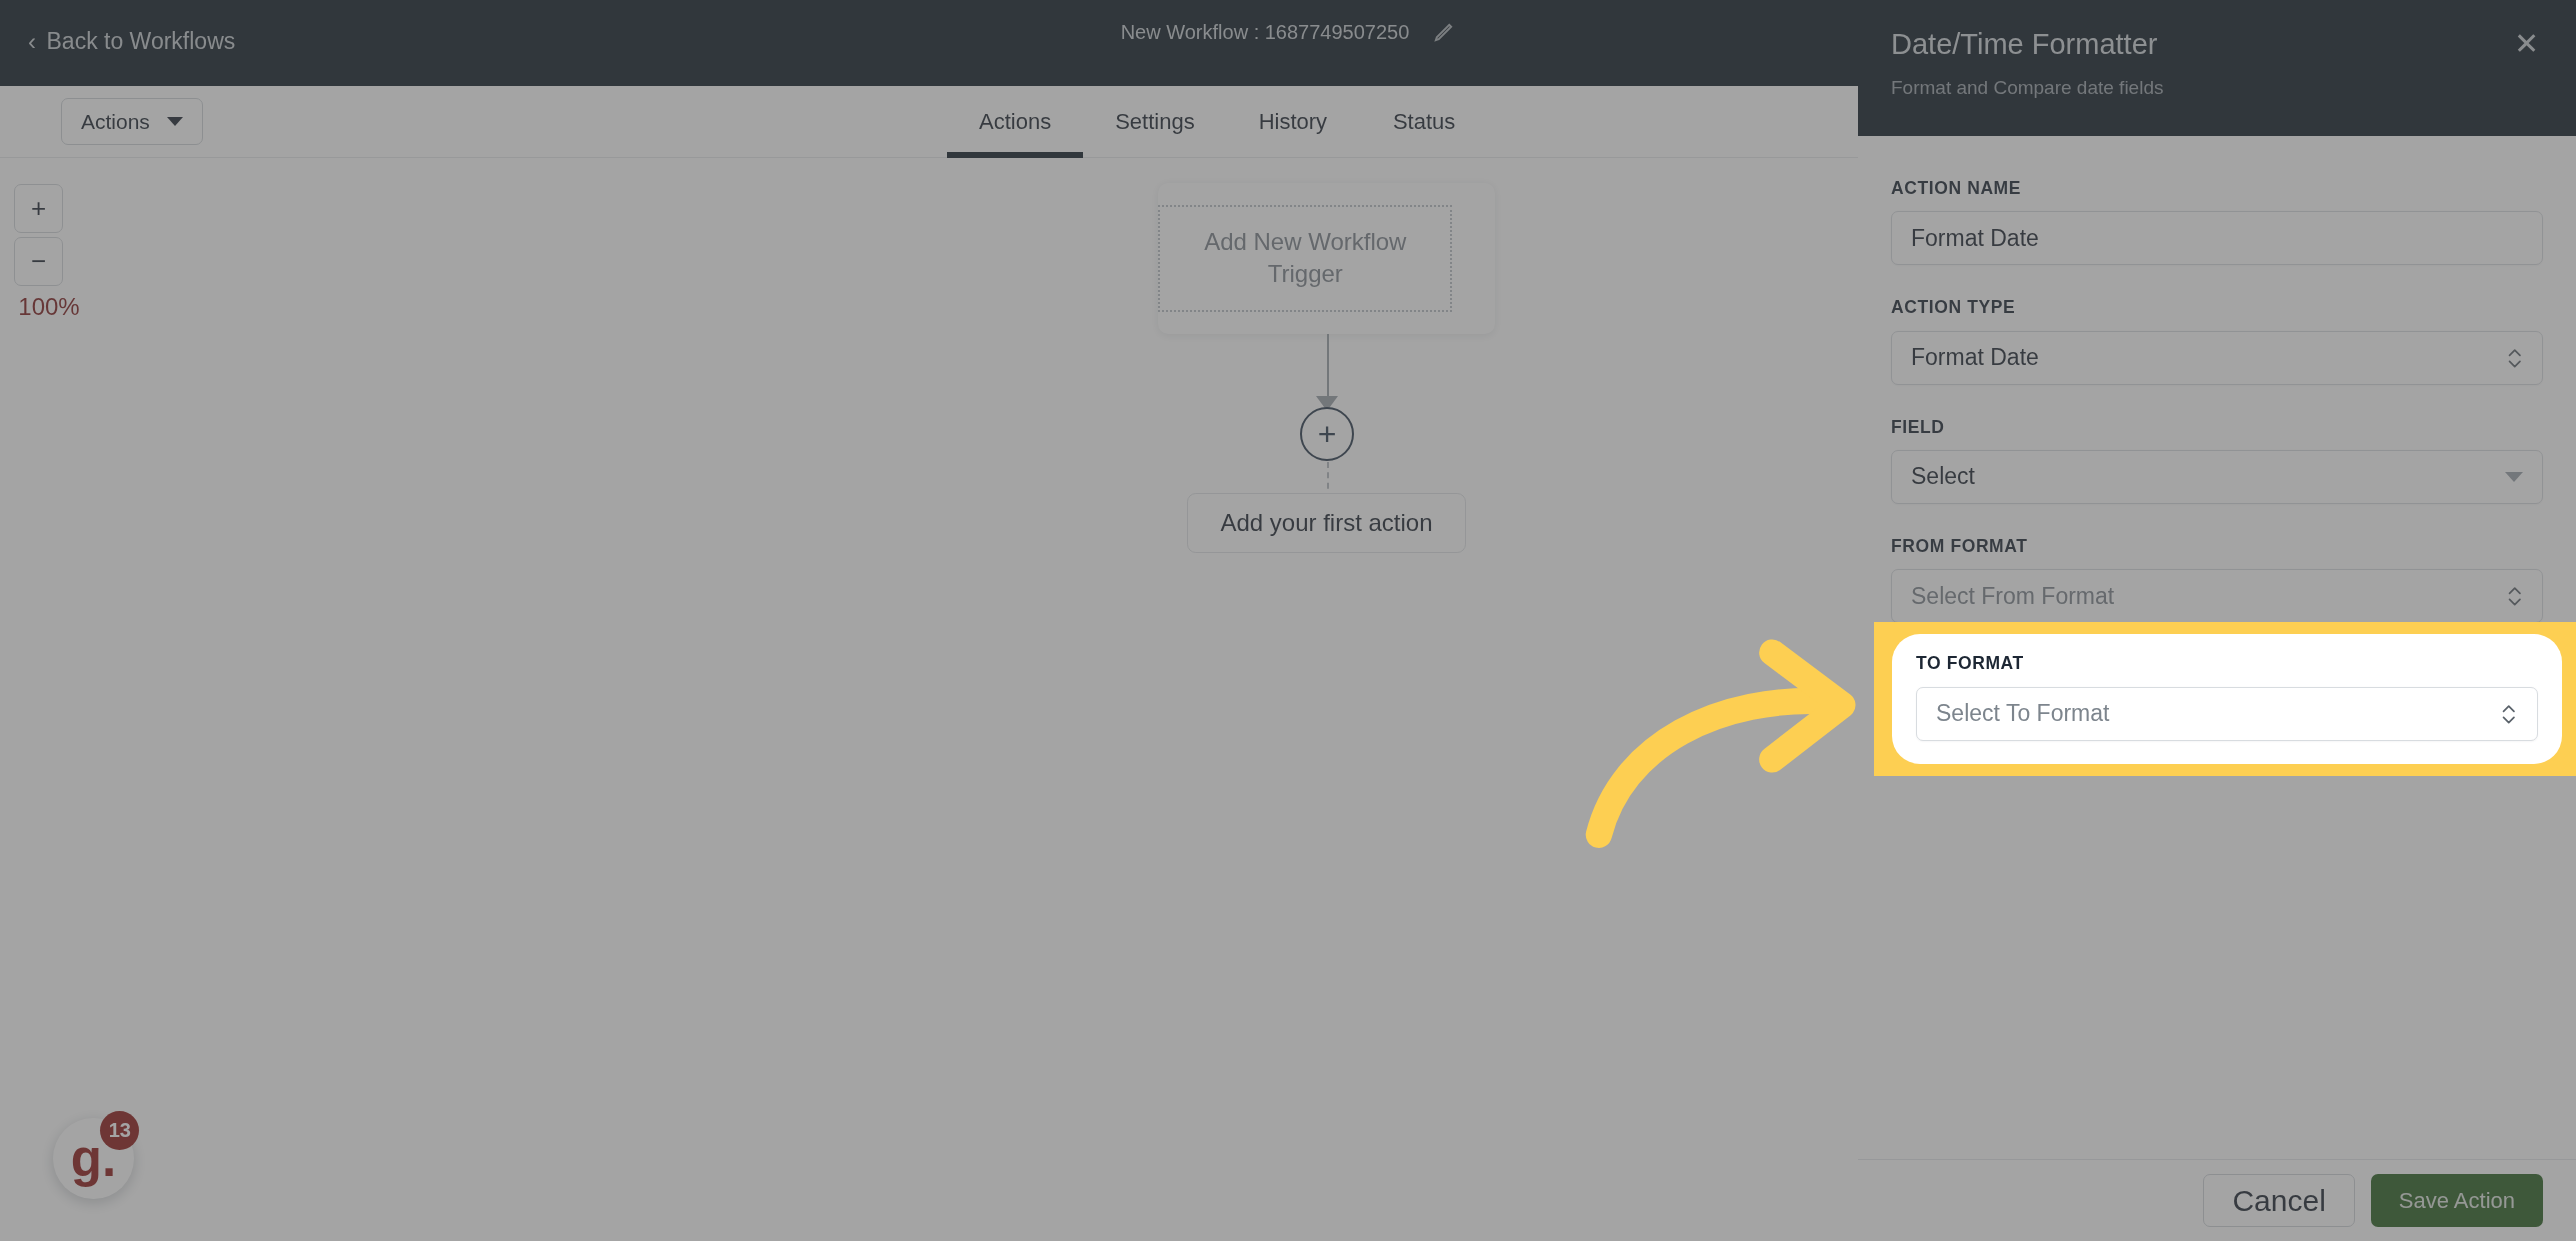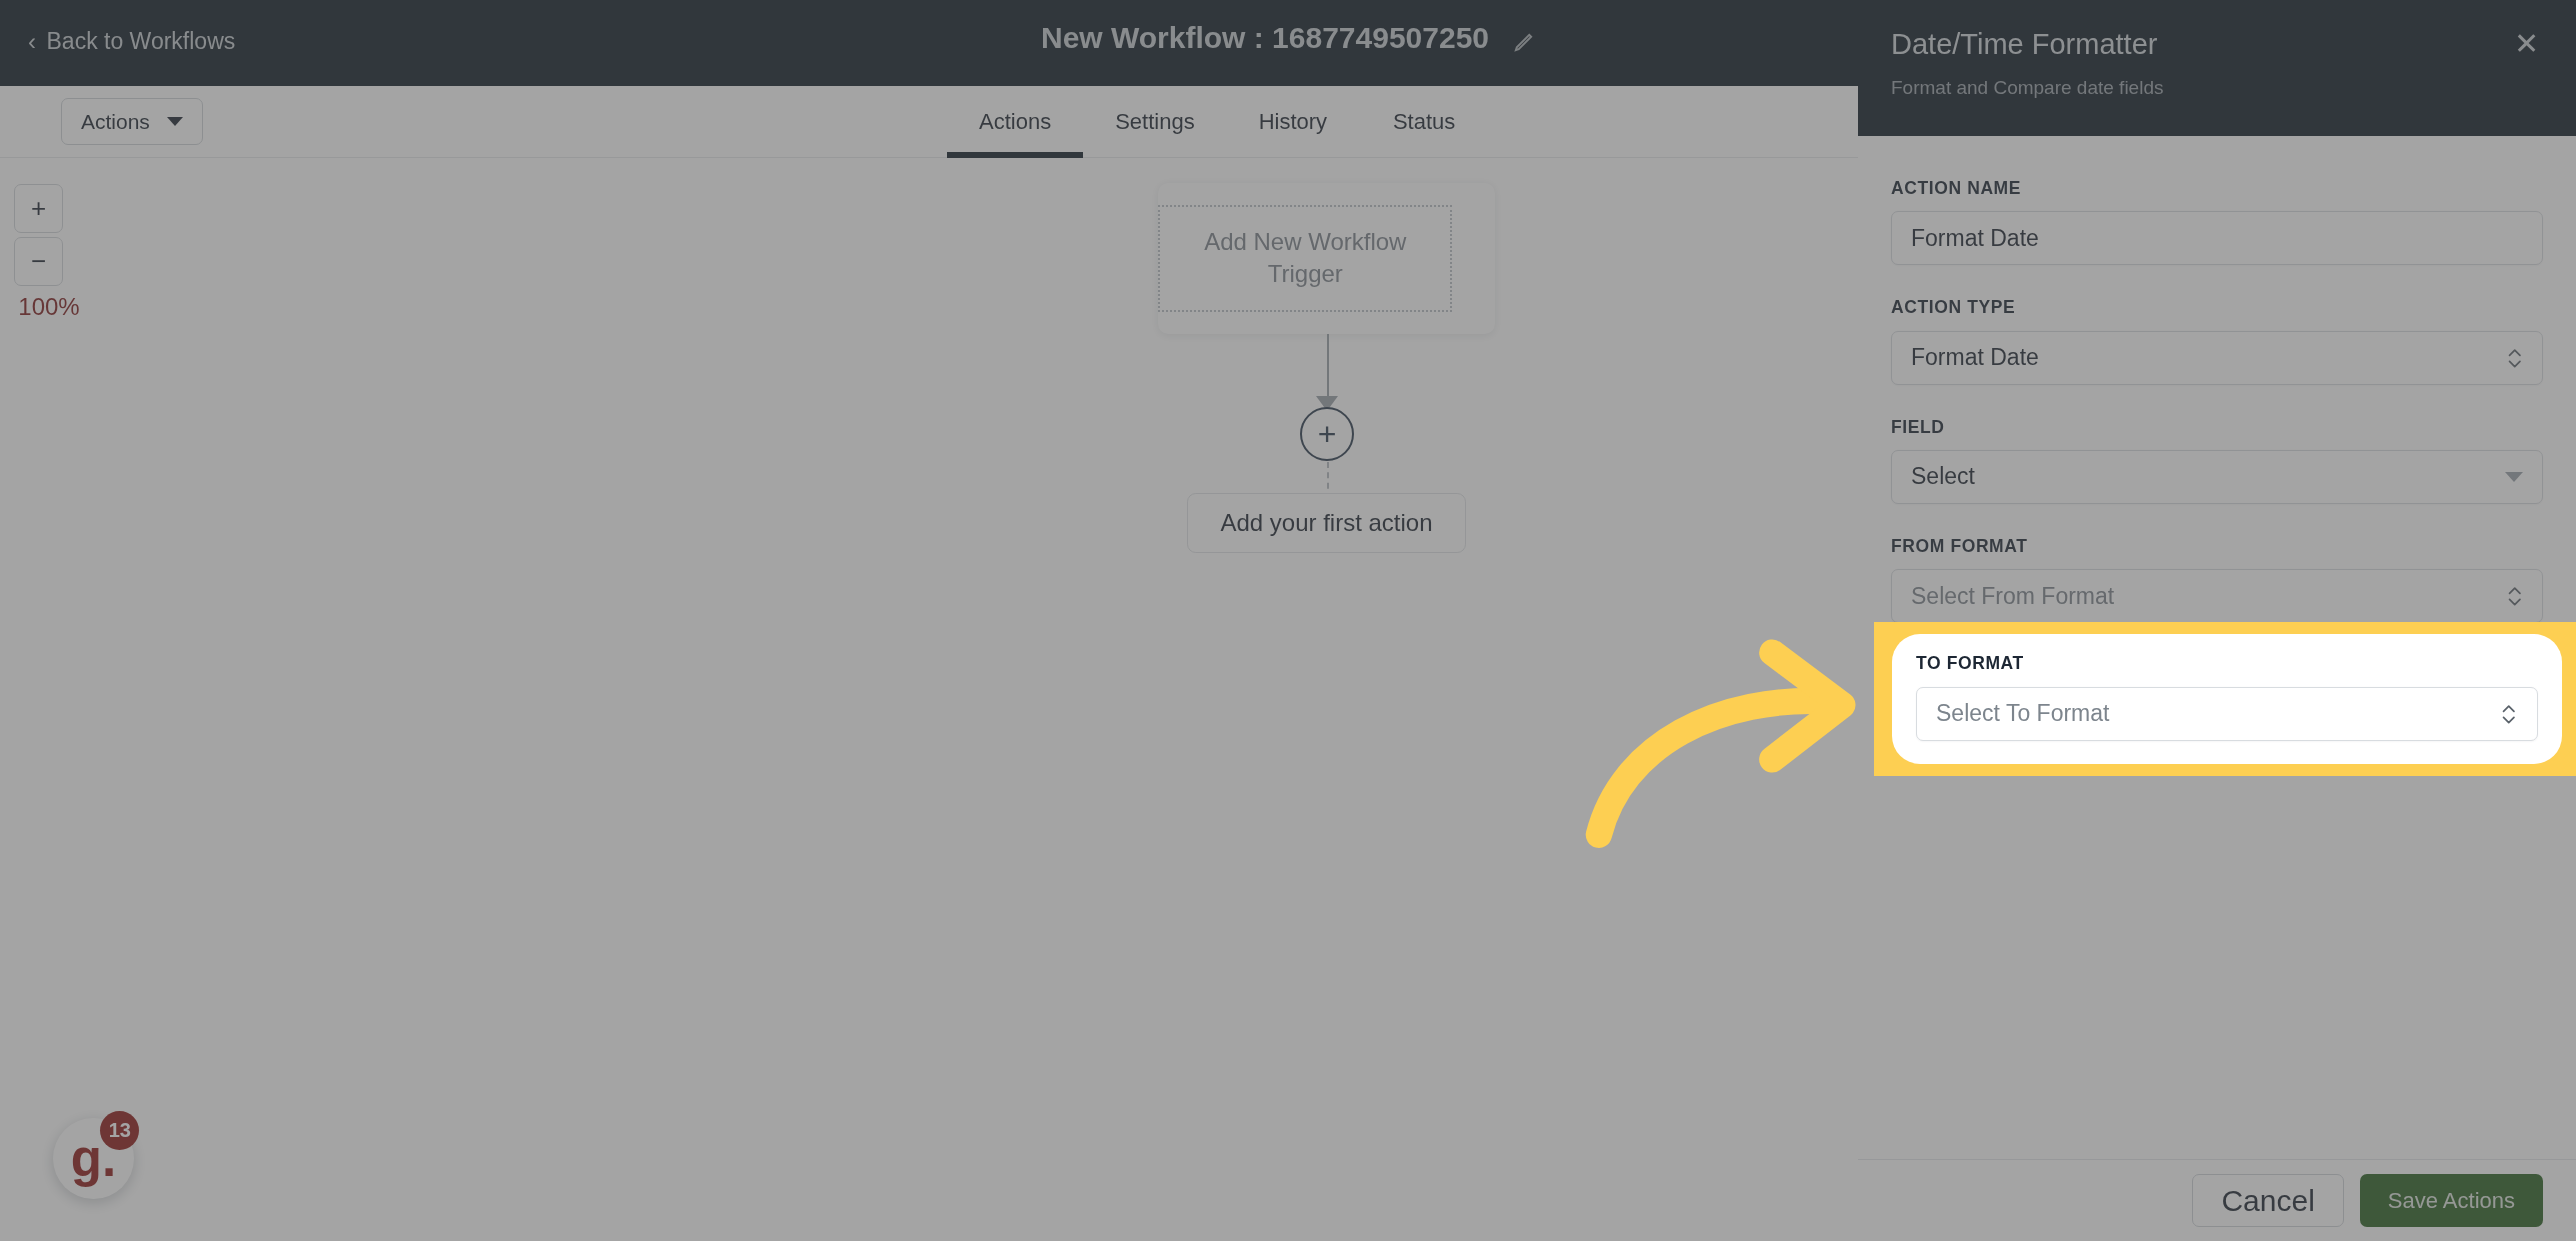--- a/index.html
+++ b/index.html
@@ -25,21 +25,21 @@
   }
   .back-link {
     position: absolute; left: 28px; top: 28px;
     display: flex; align-items: center; gap: 10.5px;
     color: #c5cbd0; font-size: 23px; cursor: pointer;
   }
   .back-chevron { font-size: 24px; line-height: 1; color: #c5cbd0; }
   .wf-title {
     position: absolute; left: 0; right: 0; top: 21px;
     text-align: center;
-    color: #c6ccd1; font-size: 30px; font-weight: 700;
+    color: #c6ccd1; font-size: 20px; font-weight: 400;
     pointer-events: none;
   }
   .wf-title-inner { display: inline-flex; align-items: center; gap: 23px; }
   .pencil-icon { display: inline-block; width: 23px; height: 23px; opacity: .85; }
 
   
   .panel-header {
     position: absolute; right: 0; top: 0;
     width: 718px; height: 136px;
     background: #101c26;
@@ -391,21 +391,21 @@
               <polyline points="4,19 10,25 16,19"></polyline>
             </svg>
           </span>
         </div>
       </div>
 
     </div>
 
     <div class="panel-footer">
       <button class="btn-cancel">Cancel</button>
-      <button class="btn-save">Save Actions</button>
+      <button class="btn-save">Save Action</button>
     </div>
   </div>
 
   <div class="panel-header">
     <div class="panel-title">Date/Time Formatter</div>
     <div class="panel-sub">Format and Compare date fields</div>
     <div class="panel-close">✕</div>
   </div>
 
   <div class="dim-overlay"></div>

